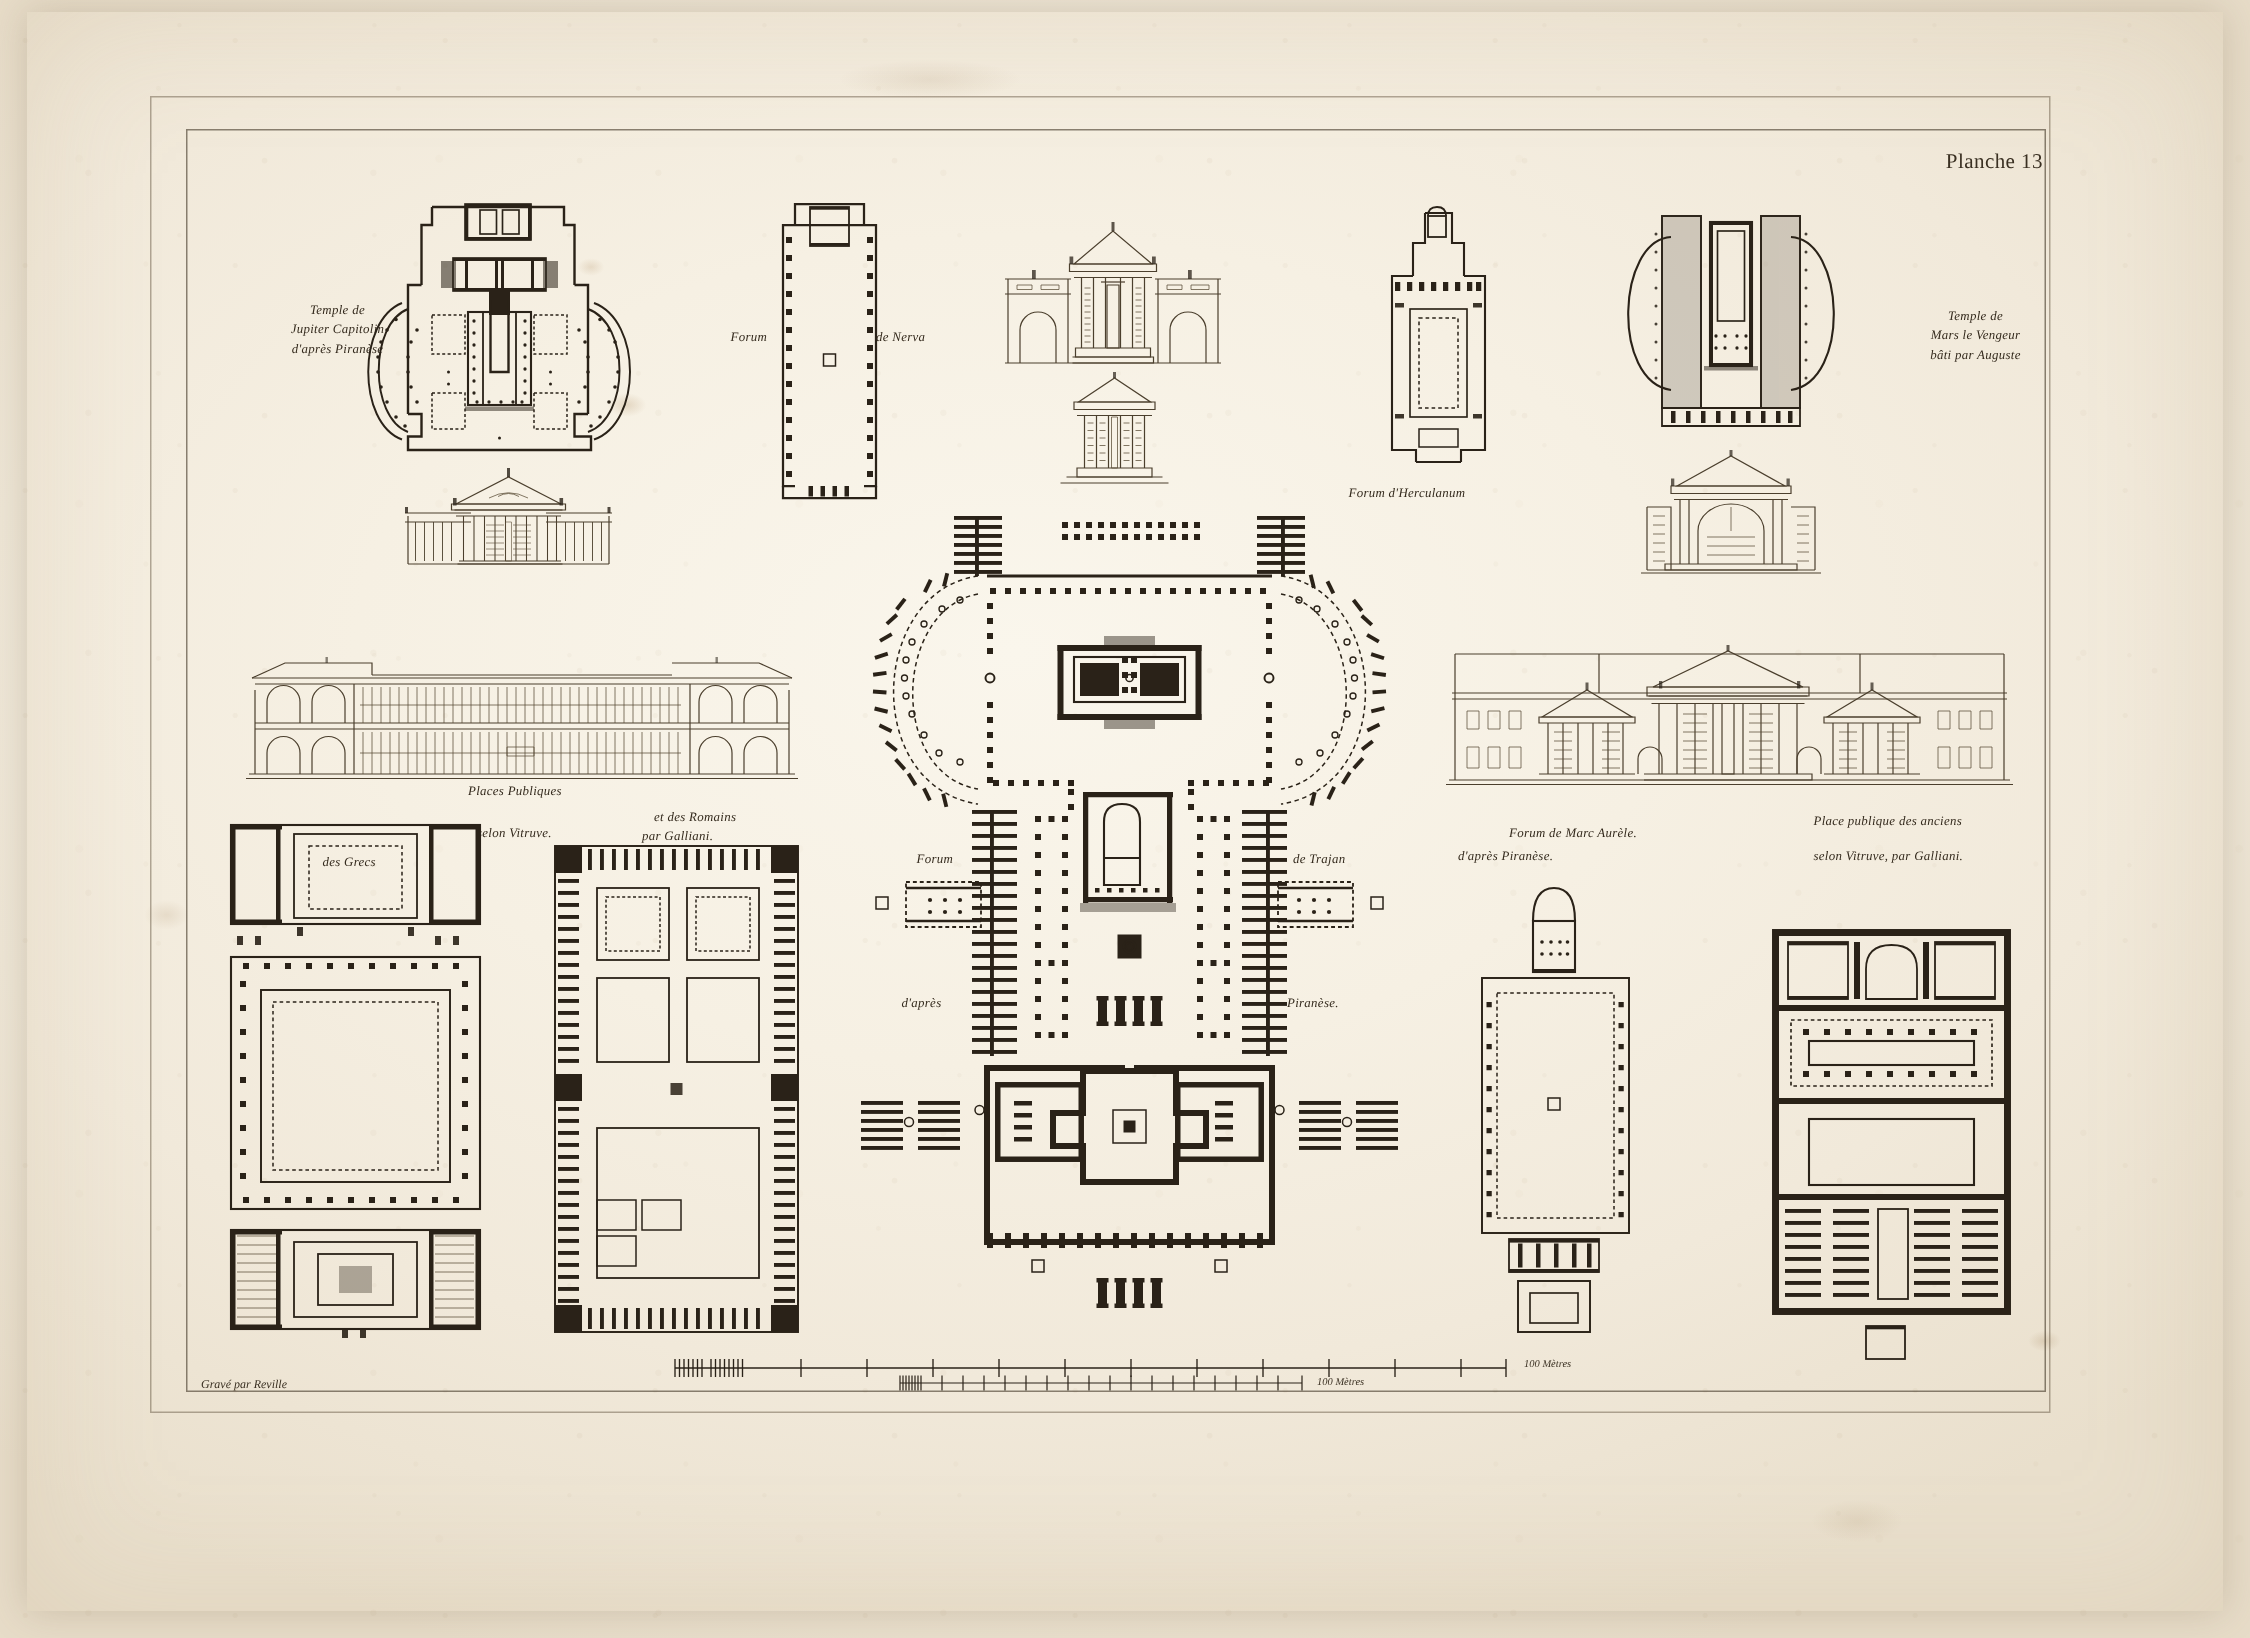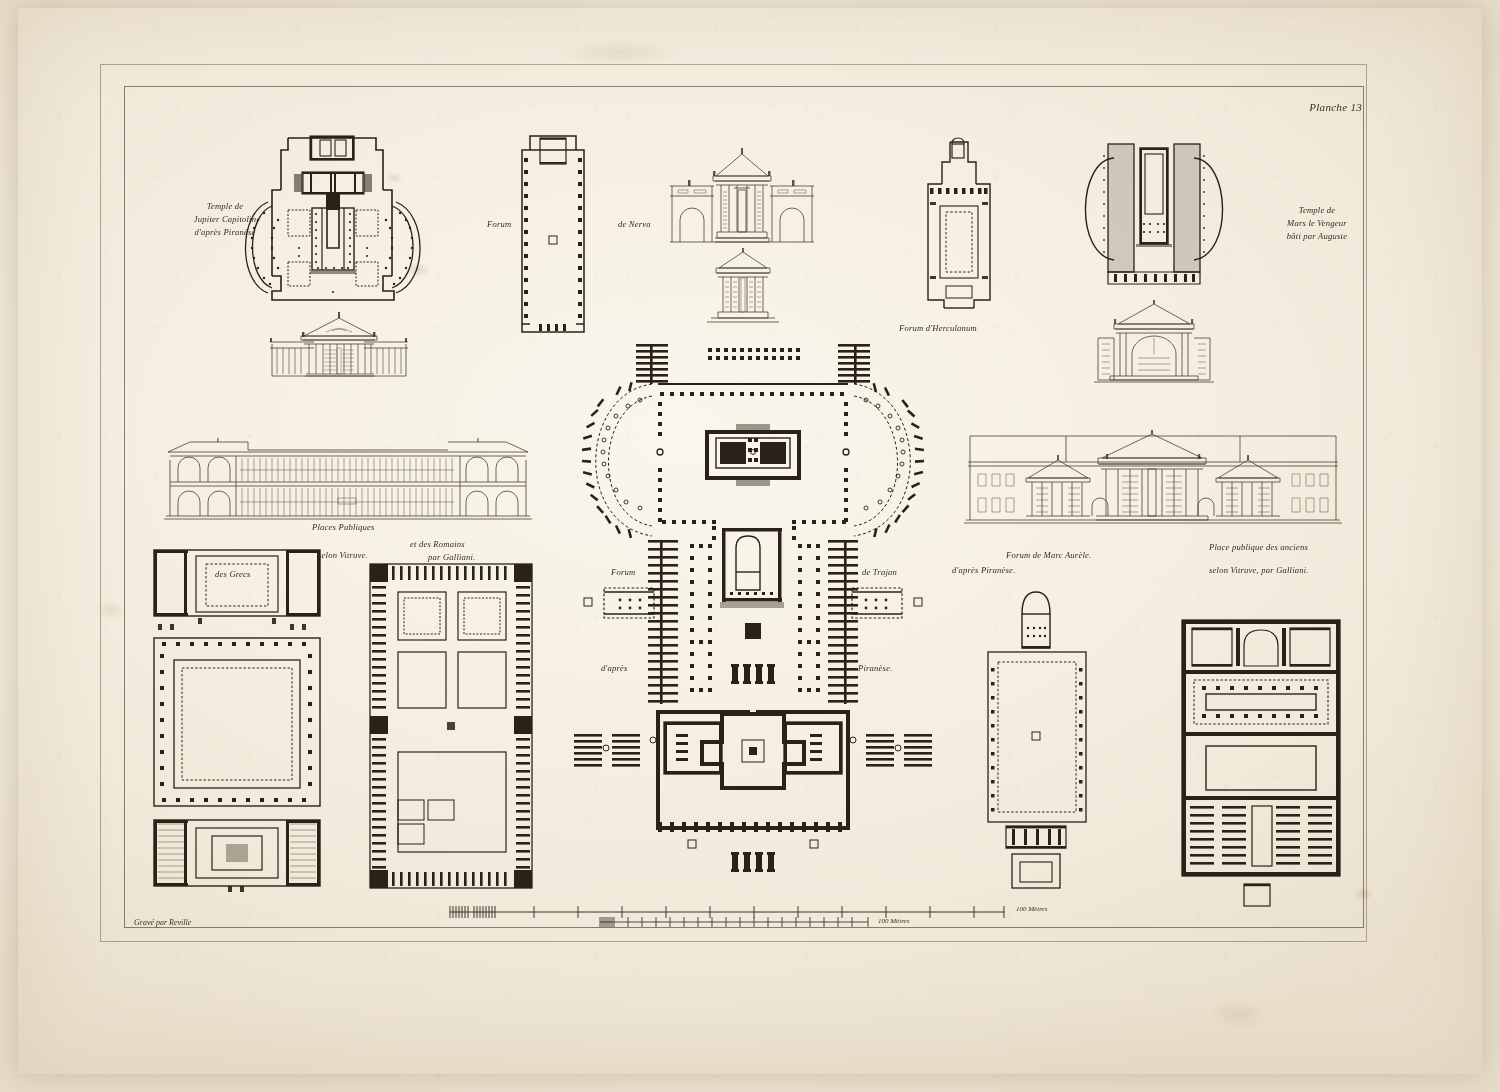--- a/index.html
+++ b/index.html
@@ -41,21 +41,21 @@
   .plate-inner{
     position:absolute;left:124px;top:86px;width:1238px;height:840px;
     border:1px solid rgba(70,58,42,.62);
   }
   .ttl{
     position:absolute;left:0;right:0;top:112px;text-align:center;
     font-size:11.5px;letter-spacing:.9px;color:#2c2418;
     font-family:"Liberation Serif", serif;
   }
   .planche{
-    position:absolute;right:138px;top:101px;font-style:italic;font-size:11px;
+    position:absolute;right:138px;top:101px;font-size:14px;
     color:#3a3022;letter-spacing:.3px;
   }
   .cap{
     position:absolute;font-style:italic;font-size:8.6px;color:#342a1d;
     line-height:13px;white-space:nowrap;letter-spacing:.2px;
   }
   .cap.c{text-align:center;}
   svg{display:block;overflow:visible;}
   .fig{position:absolute;}
   .s{stroke:#2a2218;fill:none;}
@@ -84,43 +84,43 @@
 
   <div class="planche">Planche 13</div>
 
   <div class="cap c" style="left:160px;top:200px;width:130px;">
     <div>Temple de</div>
     <div>Jupiter Capitolin</div>
     <div>d'après Piranèse</div>
   </div>
 
   <div class="cap" style="left:487px;top:218px;">Forum</div>
-  <div class="cap" style="left:618px;top:218px;">de Nerva</div>
+  <div class="cap" style="left:584px;top:218px;">de Nerva</div>
 
   <div class="cap" style="left:899px;top:322px;">Forum d'Herculanum</div>
 
   <div class="cap c" style="left:1256px;top:204px;width:122px;">
     <div>Temple de</div>
     <div>Mars le Vengeur</div>
     <div>bâti par Auguste</div>
   </div>
 
   <div class="cap" style="left:312px;top:521px;">Places Publiques</div>
   <div class="cap" style="left:215px;top:538px;margin-top:30px;">des Grecs</div>
   <div class="cap" style="left:318px;top:549px;">selon Vitruve.</div>
-  <div class="cap" style="left:410px;top:538px;font-style:italic;">et des Romains</div>
+  <div class="cap" style="left:436px;top:538px;font-style:italic;">et des Romains</div>
   <div class="cap" style="left:428px;top:551px;">par Galliani.</div>
 
   <div class="cap" style="left:611px;top:566px;">Forum</div>
   <div class="cap" style="left:862px;top:566px;">de Trajan</div>
   <div class="cap" style="left:601px;top:662px;">d'après</div>
   <div class="cap" style="left:858px;top:662px;">Piranèse.</div>
 
   <div class="cap" style="left:1006px;top:549px;">Forum de Marc Aurèle.</div>
-  <div class="cap" style="left:952px;top:564px;">d'après      Piranèse.</div>
+  <div class="cap" style="left:972px;top:564px;">d'après      Piranèse.</div>
 
   <div class="cap" style="left:1209px;top:541px;">Place publique des anciens</div>
   <div class="cap" style="left:1209px;top:564px;">selon Vitruve, par Galliani.</div>
 
   <div class="credit">Gravé par Reville</div>
 
   <div class="fig" style="left:248px;top:128px;">
   <svg width="170" height="185" viewBox="0 0 170 185">
     <g class="s" stroke-width="1.6">
 

